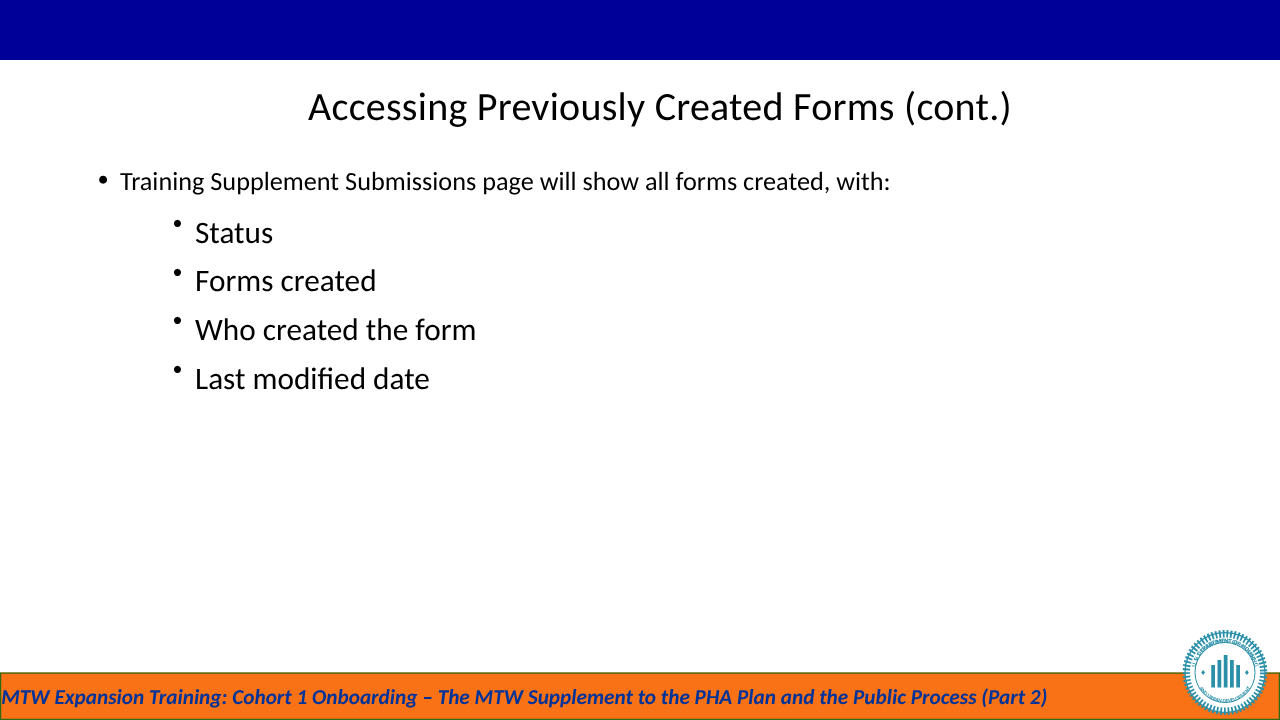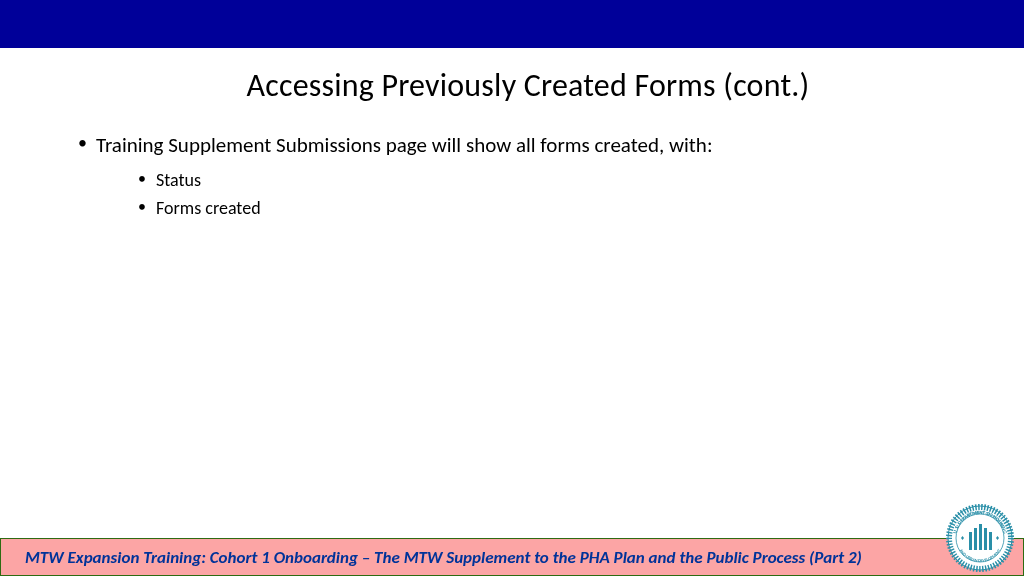--- a/index.html
+++ b/index.html
@@ -45,43 +45,43 @@
       top: 0;
       font-size: 18px;
     }
     .inner-list {
       list-style: none;
       margin-top: 8px;
       margin-left: 42px;
     }
     .inner-list > li {
       position: relative;
-      font-size: 18px;
+      font-size: 25px;
       color: #000000;
       line-height: 1.55;
       padding-left: 18px;
     }
     .inner-list > li::before {
       content: "•";
       position: absolute;
       left: 0;
       top: 0;
       font-size: 16px;
     }
     .footer {
       position: absolute;
       bottom: 0;
       left: 0;
       width: 100%;
       height: 38px;
-      background: #fca5a5;
+      background: #f97316;
       border: 1px solid #2e6b12;
       display: flex;
       align-items: center;
-      padding-left: 24px;
+      padding-left: 0;
     }
     .footer-text {
       font-size: 17px;
       font-weight: bold;
       font-style: italic;
       color: #003399;
     }
     .hud-seal {
       position: absolute;
       right: 10px;
@@ -97,20 +97,22 @@
 
 <h1 class="title">Accessing Previously Created Forms (cont.)</h1>
 
 <div class="content">
   <ul class="outer-list">
     <li>
       <span>Training Supplement Submissions page will show all forms created, with:</span>
       <ul class="inner-list">
         <li><span>Status</span></li>
         <li><span>Forms created</span></li>
+        <li><span>Who created the form</span></li>
+        <li><span>Last modified date</span></li>
       </ul>
     </li>
   </ul>
 </div>
 
 <div class="footer">
   <span class="footer-text">MTW Expansion Training: Cohort 1 Onboarding – The MTW Supplement to the PHA Plan and the Public Process (Part 2)</span>
 </div>
 
 <div class="hud-seal">

